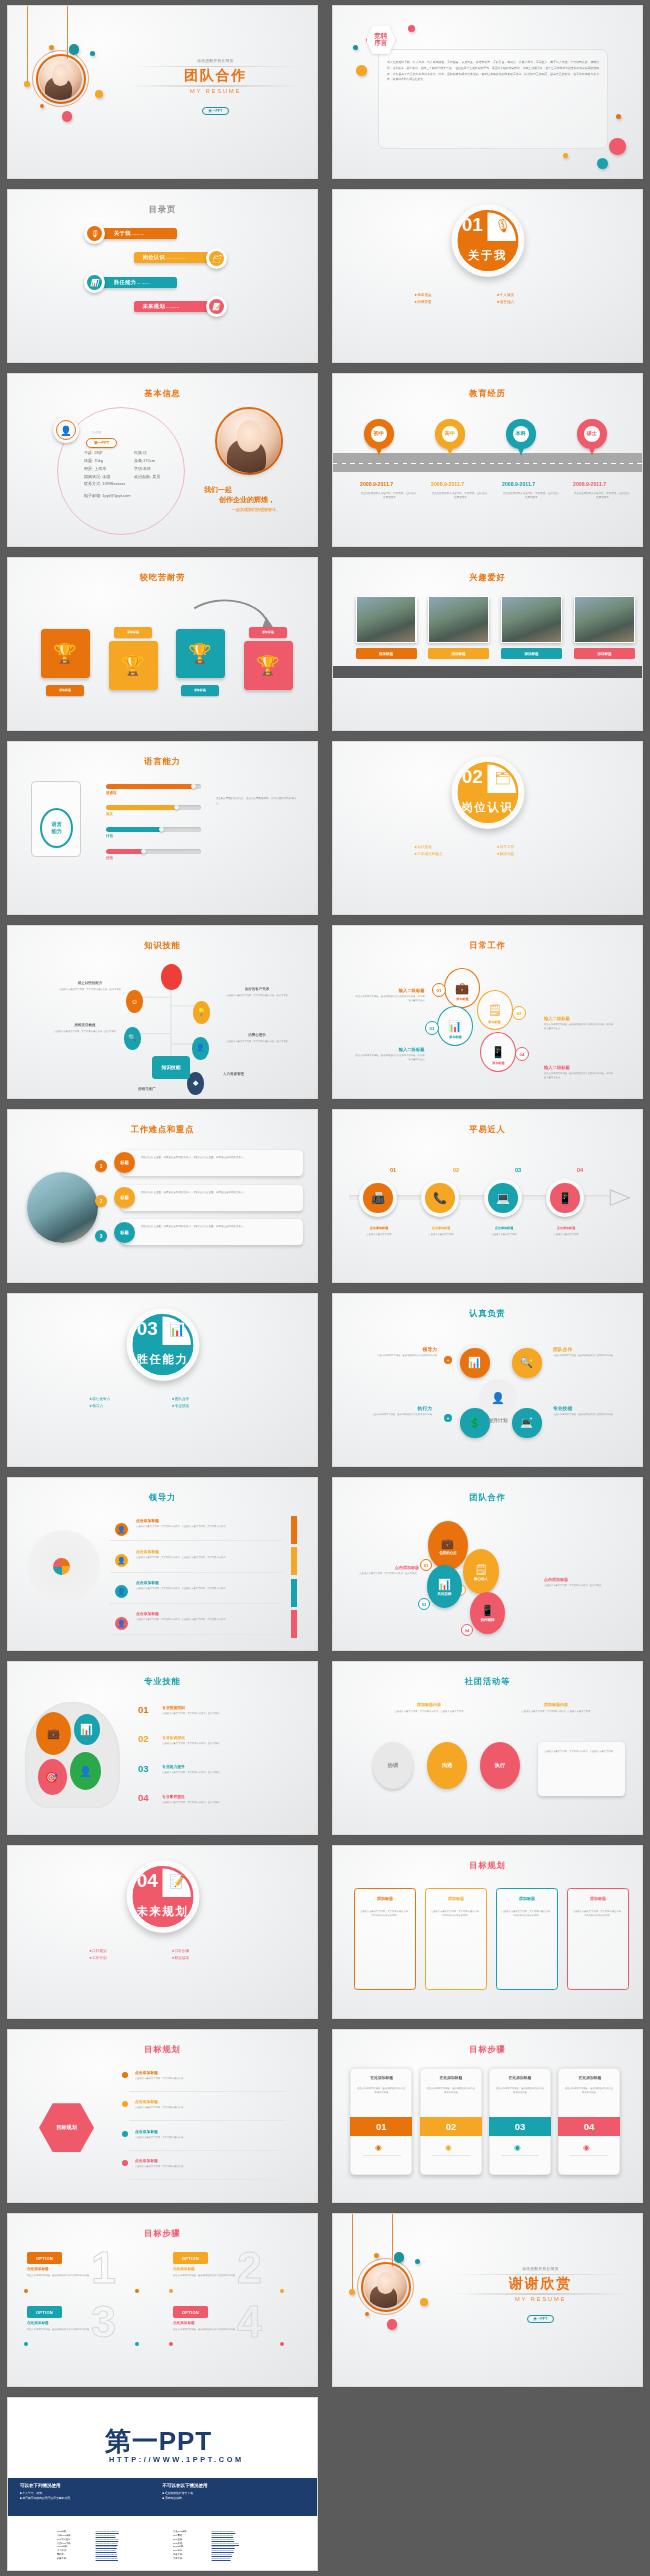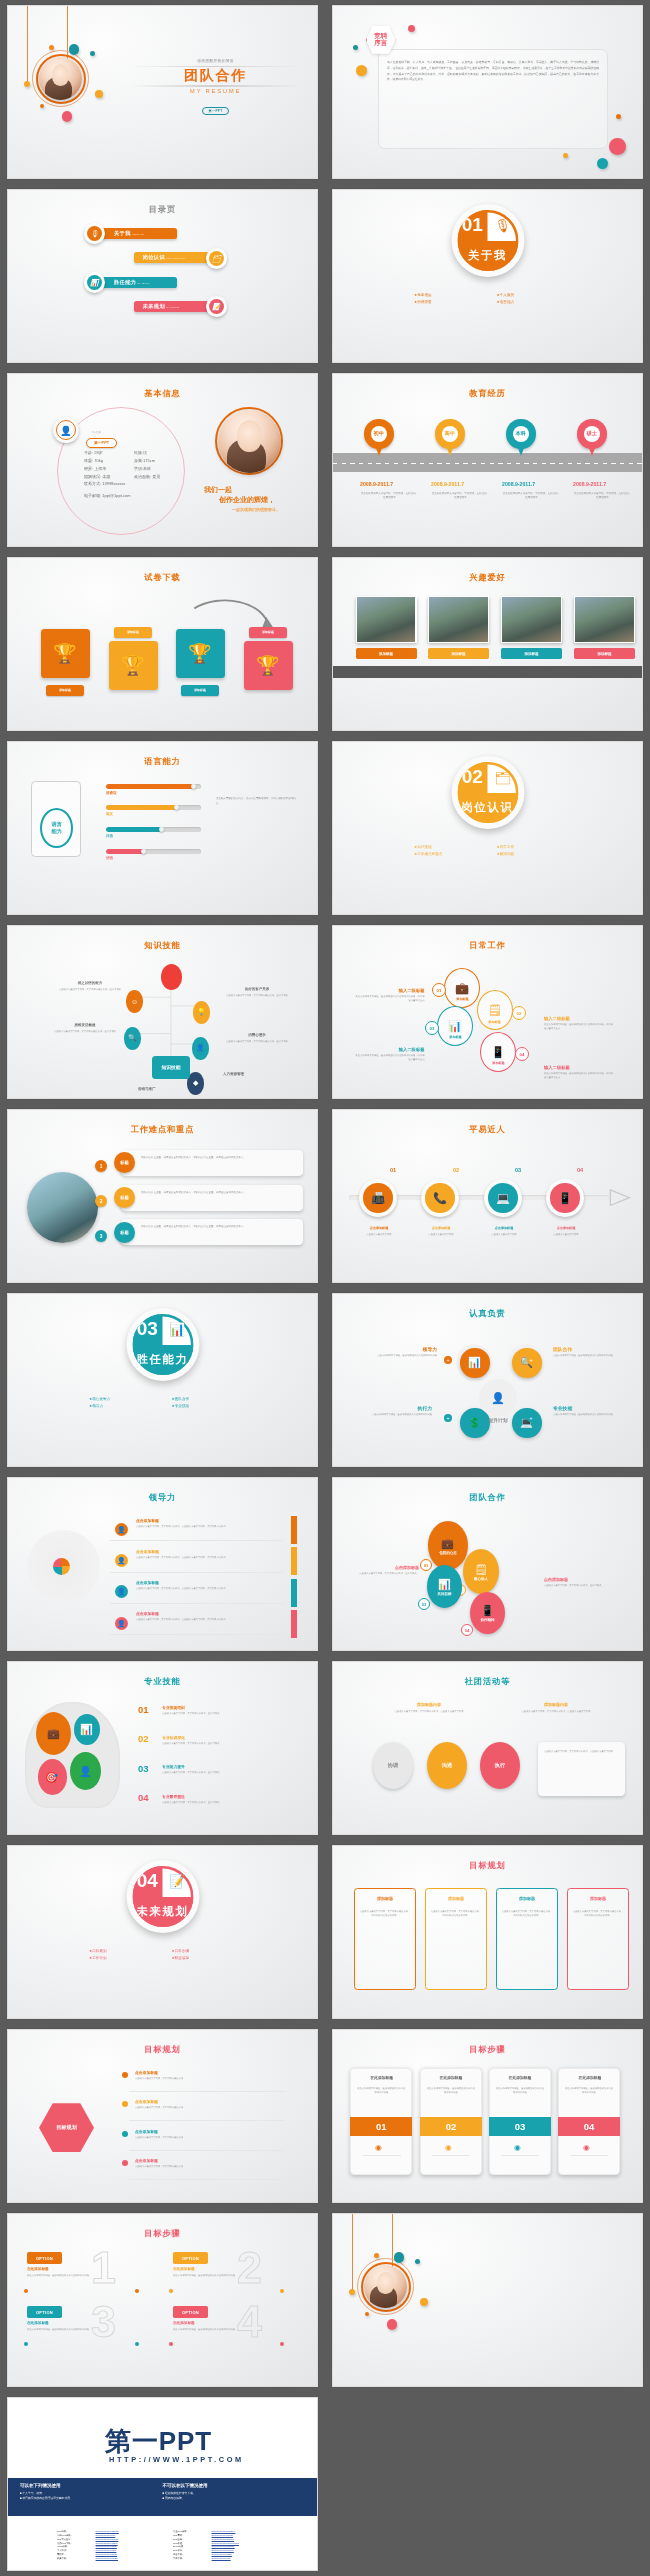--- a/index.html
+++ b/index.html
@@ -274,21 +274,21 @@
       <div style="position:absolute;left:244px;top:45px;width:29.5px;height:36px;">
         <div style="position:absolute;left:0;top:0;width:29.5px;height:29.5px;border-radius:50%;background:#ef5a6b;display:flex;align-items:center;justify-content:center;box-shadow:0 1.7px 2.6px rgba(0,0,0,.2);">
           <div style="width:16.5px;height:16.5px;border-radius:50%;background:#fff;color:#ef5a6b;font-size:5.2px;font-weight:bold;display:flex;align-items:center;justify-content:center;">硕士</div>
         </div>
         <div style="position:absolute;left:9.5px;top:23.4px;width:0;height:0;border-left:5.2px solid transparent;border-right:5.2px solid transparent;border-top:13px solid #ef5a6b;"></div>
       </div>
       <div style="position:absolute;left:240px;top:107px;width:66px;font-size:5.2px;font-weight:bold;color:#ef5a6b;">2008.9-2011.7</div>
       <div class="tiny2" style="position:absolute;left:240px;top:118px;width:59px;text-align:center;">点击此处添加录入就读学校，学校情况，在校任职，社团活动等</div>
     </div>
     <div class="slide">
-      <div class="ttl or"><span>试卷下载</span><span class="rule"></span></div>
+      <div class="ttl or"><span>较吃苦耐劳</span><span class="rule"></span></div>
       <svg style="position:absolute;left:0;top:0;width:325px;height:184px" viewBox="0 0 375 212" width="325" height="184">
         <path d="M215 58 A50 32 0 0 1 300 78" fill="none" stroke="#8c8c8c" stroke-width="2.2"></path>
         <path d="M298 68 l8 12 l-13 1 z" fill="#8c8c8c"></path>
       </svg>
       <div class="trophy" style="left:33px;top:71px;width:49px;height:49px;background:#e8730c;color:#fff;font-size:19px;">🏆</div>
       <div class="addlbl" style="left:38px;top:127px;width:38px;height:10.4px;background:#e8730c;">添加标题</div>
       <div class="trophy" style="left:101px;top:83px;width:49px;height:49px;background:#f5a623;color:#fff;font-size:19px;">🏆</div>
       <div class="addlbl" style="left:106px;top:69px;width:38px;height:10.4px;background:#f5a623;">添加标题</div>
       <div class="trophy" style="left:168px;top:71px;width:49px;height:49px;background:#17a2ad;color:#fff;font-size:19px;">🏆</div>
       <div class="addlbl" style="left:173px;top:127px;width:38px;height:10.4px;background:#17a2ad;">添加标题</div>
@@ -702,20 +702,28 @@
       <div class="photo-ring2" style="left:24px;top:44px;width:57px;height:57px;"></div>
       <div class="photo-ring" style="left:28px;top:48px;width:50px;height:50px;"></div>
       <div class="photo" style="left:31px;top:51px;width:43px;height:43px;"></div>
       <div class="dot" style="left:61px;top:38px;width:10.4px;height:10.4px;background:#19939e"></div>
       <div class="dot" style="left:82px;top:45px;width:5.2px;height:5.2px;background:#19939e"></div>
       <div class="dot" style="left:41px;top:39px;width:5.2px;height:5.2px;background:#f08a1d"></div>
       <div class="dot" style="left:15.6px;top:75px;width:6px;height:6px;background:#f5a623"></div>
       <div class="dot" style="left:87px;top:84px;width:7.8px;height:7.8px;background:#f5a623"></div>
       <div class="dot" style="left:32px;top:98px;width:4.3px;height:4.3px;background:#e8730c"></div>
       <div class="dot" style="left:54px;top:105px;width:10.4px;height:10.4px;background:#ef5a6b"></div>
+      <div class="cov-h" style="left:121px;top:52px;width:173px;">
+        <div class="cov-sub">感谢您翻开我的简历</div>
+        <div class="bar" style="margin:2.6px 0 0"></div>
+        <div class="cov-big">谢谢欣赏</div>
+        <div class="bar" style="margin:0 0 1.7px"></div>
+        <div class="cov-en">MY RESUME</div>
+        <div style="margin-top:4.3px"><span class="tag1ppt">第一PPT</span></div>
+      </div>
     </div>
     <div class="slide plain">
       <div class="logo1" style="left:97px;top:26px;">第一PPT</div>
       <div class="logourl" style="left:101px;top:57px;">HTTP://WWW.1PPT.COM</div>
       <div class="navy" style="left:0;right:0;top:80px;height:38px;padding:5.2px 12px;display:flex;">
         <div style="flex:1">
           <h4>可以在下列情况使用</h4>
           <ul style="margin-top:2.6px">
             <li>■ 个人学习、研究。</li>
             <li>■ 将已购买中的内容用于演示文稿中使用。</li>

